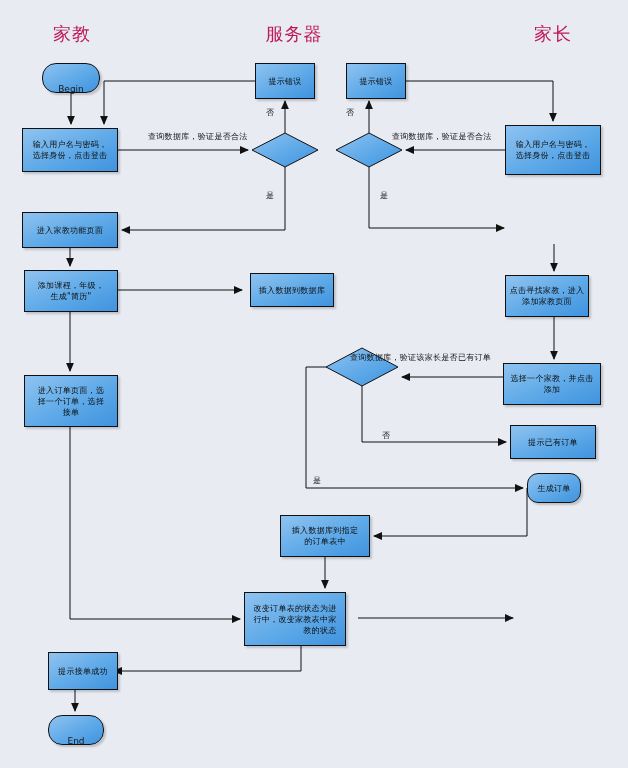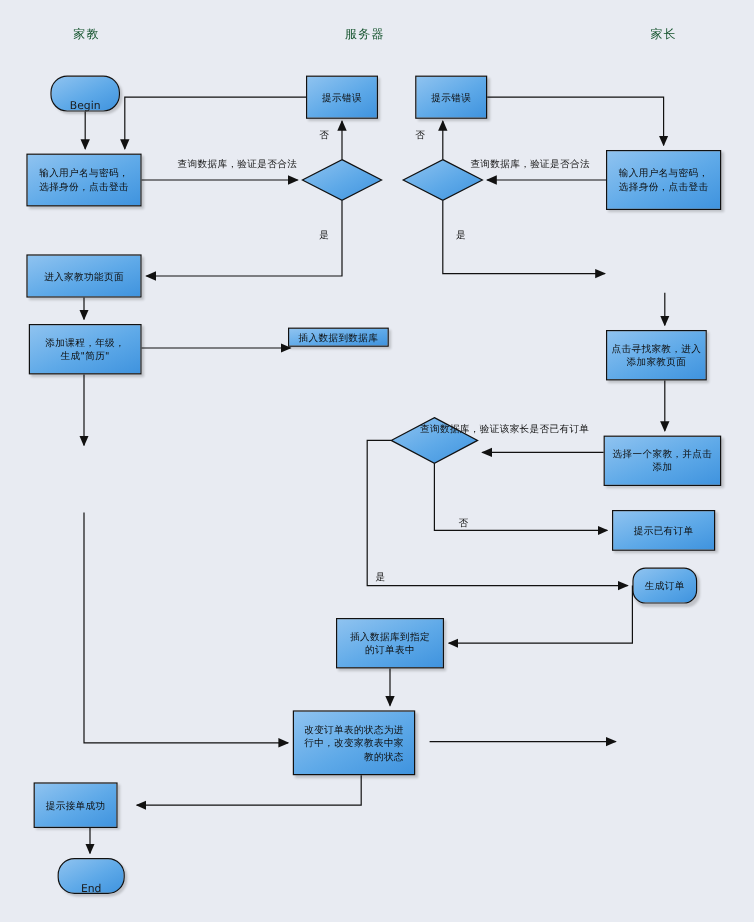--- a/index.html
+++ b/index.html
@@ -8,22 +8,22 @@
     background:#e8ebf2;
     font-family:"DejaVu Sans","Liberation Sans",sans-serif;
     overflow:hidden;
     position:relative;
   }
   #canvas{position:absolute;left:0;top:0;width:628px;height:768px;}
   svg.edges{position:absolute;left:0;top:0;width:628px;height:768px;pointer-events:none;}
 
   .lane-title{
     position:absolute;
-    font-size:10px;
-    color:#14532d;
+    font-size:18px;
+    color:#be185d;
     white-space:nowrap;
     transform:translateX(-50%);
     letter-spacing:1px;
   }
 
   .node{
     position:absolute;
     box-sizing:border-box;
     display:flex;
     align-items:center;
@@ -125,21 +125,21 @@
 
       <path d="M358,618 L513,618"></path>
 
       <path d="M301,646 L301,671 L114,671"></path>
 
       <path d="M75,690 L75,711"></path>
     </g>
   </svg>
 
 <div class="lane-title" style="left: 72px; top: 22px;">家教</div>
-    <div class="lane-title" style="left: 304px; top: 22px;">服务器</div>
+    <div class="lane-title" style="left: 294px; top: 22px;">服务器</div>
     <div class="lane-title" style="left: 553px; top: 22px;">家长</div>
     <div class="node terminator" style="left: 42px; top: 63px; width: 58px; height: 30px; white-space: pre-line;"></div>
     <div class="term-label" style="left: 71px; top: 84px;">Begin</div>
     <div class="node process" style="left: 22px; top: 128px; width: 96px; height: 44px; white-space: pre-line;">输入用户名与密码，
 选择身份，点击登击</div>
     <div class="node process" style="left: 255px; top: 63px; width: 60px; height: 36px; white-space: pre-line;">提示错误</div>
     <div class="decision" style="left: 252px; top: 133px; width: 66px; height: 34px;">
       <svg width="66" height="34" viewBox="0 0 66 34">
         <defs>
           <linearGradient id="g3" x1="0" y1="0" x2="1" y2="1">
@@ -147,21 +147,24 @@
             <stop offset="55%" stop-color="#5ea9e8"></stop>
             <stop offset="100%" stop-color="#3f93de"></stop>
           </linearGradient>
         </defs>
         <polygon points="33,0 66,17 33,34 0,17" fill="url(#g3)" stroke="#111" stroke-width="1"></polygon>
       </svg>
     </div>
     <div class="node process" style="left: 22px; top: 212px; width: 96px; height: 36px; white-space: pre-line;">进入家教功能页面</div>
     <div class="node process" style="left: 24px; top: 270px; width: 94px; height: 42px; white-space: pre-line;">添加课程，年级，
 生成"简历"</div>
-    <div class="node process" style="left: 240px; top: 273px; width: 84px; height: 16px; white-space: pre-line;">插入数据到数据库</div>
+    <div class="node process" style="left: 250px; top: 273px; width: 84px; height: 34px; white-space: pre-line;">插入数据到数据库</div>
+    <div class="node process" style="left: 24px; top: 375px; width: 94px; height: 52px; white-space: pre-line;">进入订单页面，选
+择一个订单，选择
+接单</div>
     <div class="node process" style="left: 346px; top: 63px; width: 60px; height: 36px; white-space: pre-line;">提示错误</div>
     <div class="decision" style="left: 336px; top: 133px; width: 66px; height: 34px;">
       <svg width="66" height="34" viewBox="0 0 66 34">
         <defs>
           <linearGradient id="g9" x1="0" y1="0" x2="1" y2="1">
             <stop offset="0%" stop-color="#8fc3f0"></stop>
             <stop offset="55%" stop-color="#5ea9e8"></stop>
             <stop offset="100%" stop-color="#3f93de"></stop>
           </linearGradient>
         </defs>
@@ -186,21 +189,21 @@
         <polygon points="36,0 72,19 36,38 0,19" fill="url(#g14)" stroke="#111" stroke-width="1"></polygon>
       </svg>
     </div>
     <div class="node process" style="left: 510px; top: 425px; width: 86px; height: 34px; white-space: pre-line;">提示已有订单</div>
     <div class="node process" style="left: 527px; top: 473px; width: 54px; height: 30px; white-space: pre-line; border-radius: 11px;">生成订单</div>
     <div class="node process" style="left: 280px; top: 515px; width: 90px; height: 42px; white-space: pre-line;">插入数据库到指定
 的订单表中</div>
     <div class="node process" style="left: 244px; top: 592px; width: 102px; height: 54px; white-space: pre-line; text-align: right;">改变订单表的状态为进
 行中，改变家教表中家
 教的状态</div>
-    <div class="node process" style="left: 28px; top: 652px; width: 70px; height: 38px; white-space: pre-line;">提示接单成功</div>
+    <div class="node process" style="left: 48px; top: 652px; width: 70px; height: 38px; white-space: pre-line;">提示接单成功</div>
     <div class="node terminator" style="left: 48px; top: 715px; width: 56px; height: 30px; white-space: pre-line;"></div>
     <div class="term-label" style="left: 76px; top: 736px;">End</div>
     <div class="edge-label" style="left: 148px; top: 131px;">查询数据库，验证是否合法</div>
     <div class="edge-label" style="left: 266px; top: 107px;">否</div>
     <div class="edge-label" style="left: 266px; top: 190px;">是</div>
     <div class="edge-label" style="left: 392px; top: 131px;">查询数据库，验证是否合法</div>
     <div class="edge-label" style="left: 346px; top: 107px;">否</div>
     <div class="edge-label" style="left: 380px; top: 190px;">是</div>
     <div class="edge-label" style="left: 350px; top: 352px;">查询数据库，验证该家长是否已有订单</div>
     <div class="edge-label" style="left: 382px; top: 430px;">否</div>

